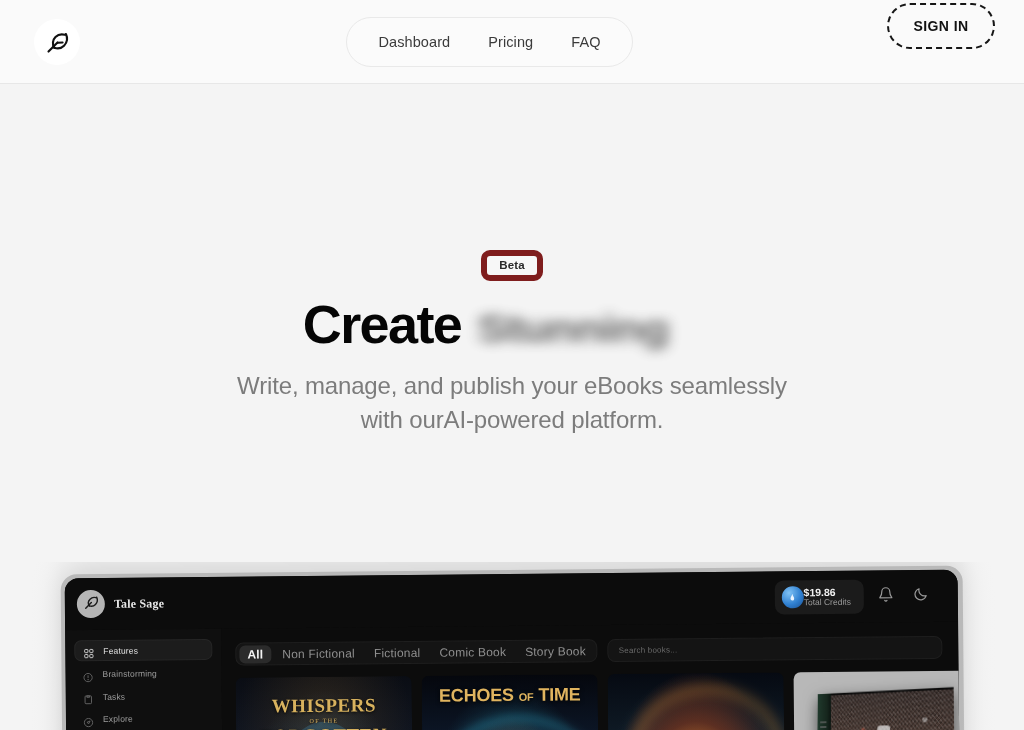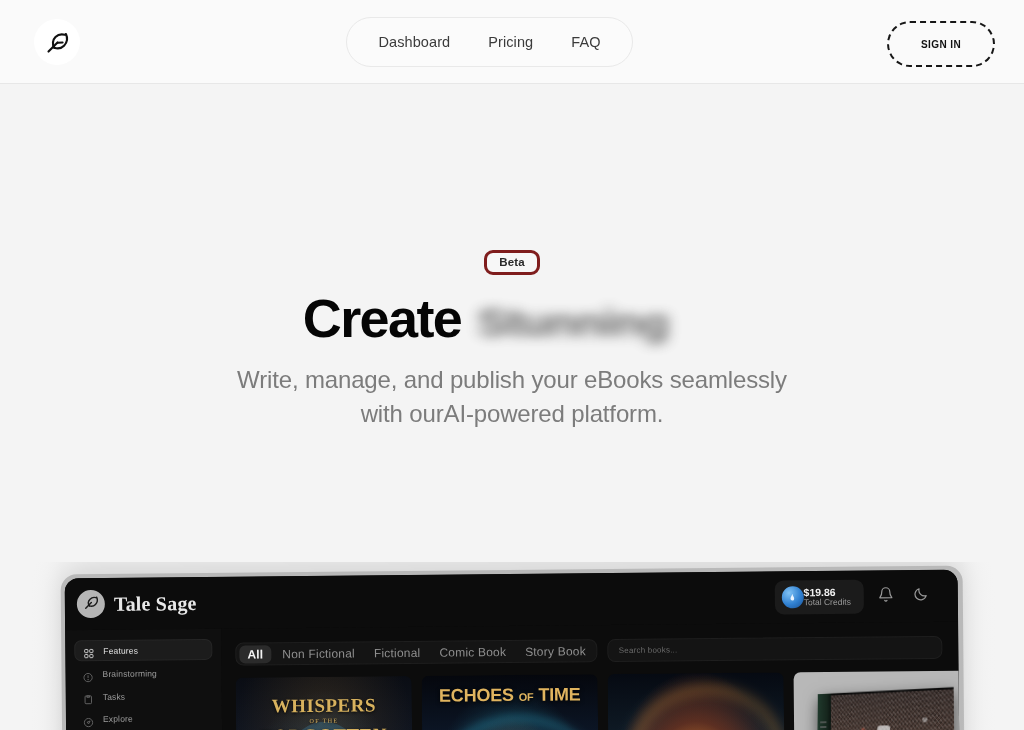--- a/index.html
+++ b/index.html
@@ -63,48 +63,48 @@
     font-size: 14.5px;
     color: #3b3b3b;
     letter-spacing: .1px;
     cursor: pointer;
     white-space: nowrap;
   }
 
   .signin-btn {
     position: absolute;
     right: 29px;
-    top: 21px;
+    top: 3px;
     width: 108px;
     height: 46px;
     border: 2px dashed #161616;
     border-radius: 24px;
     background: transparent;
     font-family: "Liberation Sans", sans-serif;
-    font-size: 10px;
+    font-size: 14px;
     font-weight: 700;
     letter-spacing: .4px;
     color: #111;
     cursor: pointer;
     text-align: center;
   }
 
   
   .hero {
     position: absolute;
     top: 84px; left: 0;
     width: 1024px;
     text-align: center;
   }
 
   .beta-badge {
     display: inline-block;
     margin-top: 166px;
     padding: 3px 12px 4px;
-    border: 3px solid #7f1d1d;
+    border: 6px solid #7f1d1d;
     border-radius: 9px;
     background: #f7f7f7;
     font-size: 11.5px;
     font-weight: 700;
     color: #2a2a2a;
     letter-spacing: .2px;
   }
 
   .hero-title {
     margin-top: 8px;
@@ -201,21 +201,21 @@
   .mk-logo-circle {
     width: 28px; height: 28px;
     border-radius: 50%;
     background: #b5b5b5;
     display: flex;
     align-items: center;
     justify-content: center;
   }
   .mk-brand-name {
     font-family: "Liberation Serif", serif;
-    font-size: 20px;
+    font-size: 12px;
     font-weight: 700;
     color: #e8e8e8;
     letter-spacing: .2px;
   }
 
   .mk-credits {
     position: absolute;
     right: 94px; top: 9px;
     height: 34px;
     background: #1b1b1b;

